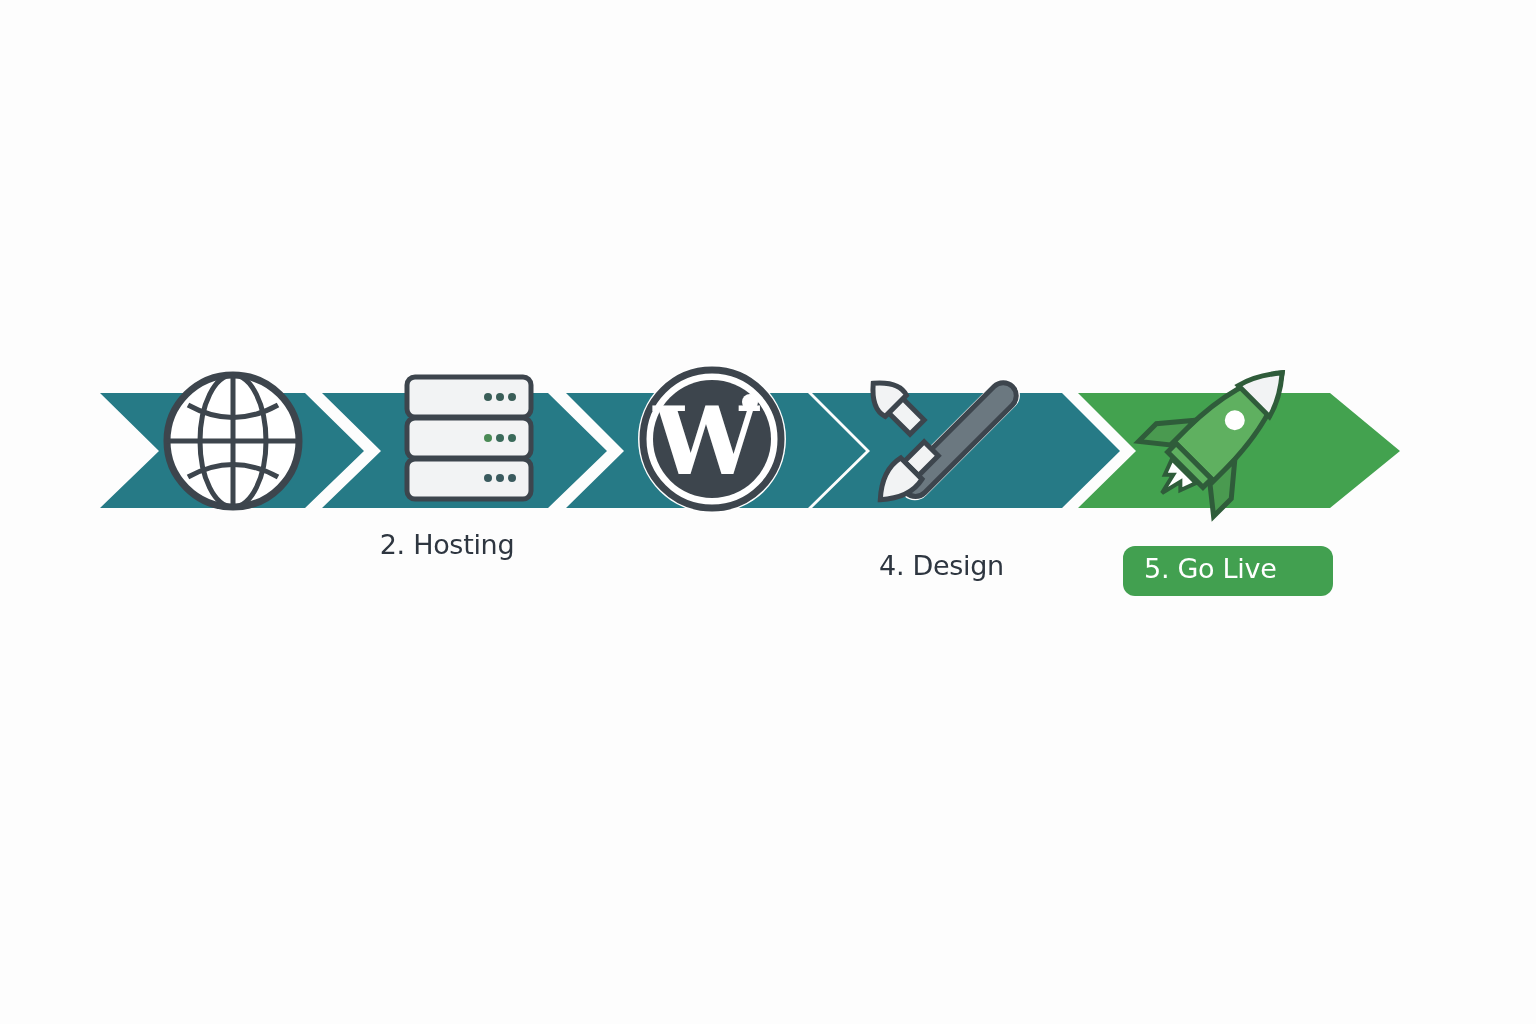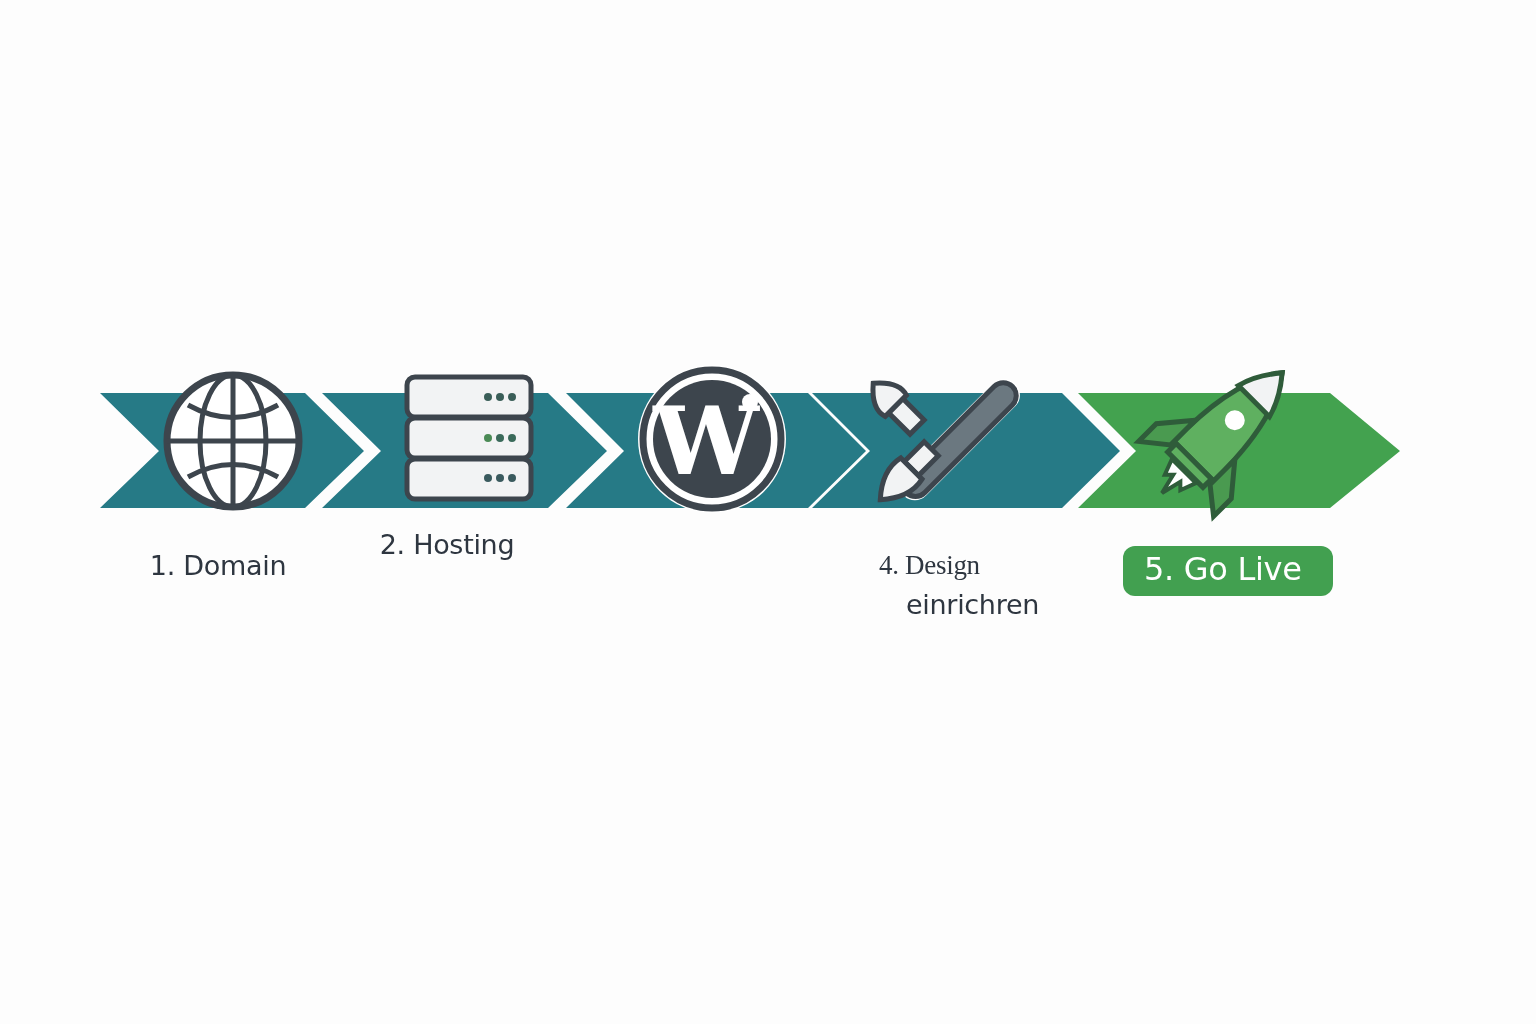--- a/index.html
+++ b/index.html
@@ -23,21 +23,21 @@
     .label span { display: block; }
     .badge {
       position: absolute;
       left: 1123px; top: 546px;
       width: 210px; height: 50px;
       background: #42a050;
       border-radius: 12px;
       box-sizing: border-box;
       padding-left: 21px;
       color: #ffffff;
-      font-size: 32px;
+      font-size: 27px;
       line-height: 46px;
       letter-spacing: -0.3px;
       white-space: nowrap;
     }
   </style>
 </head>
 <body>
 
 <svg id="diagram" viewBox="0 0 1536 1024" xmlns="http://www.w3.org/2000/svg">
 
@@ -118,26 +118,24 @@
       <path d="M 1243 440 L 1268 470 L 1268 495 L 1243 475 Z" fill="#4a9a50" stroke="#2f5c3a" stroke-width="5"></path>
 
       <rect x="1190" y="470" width="50" height="12" fill="#5fb060" stroke="#2f5c3a" stroke-width="5"></rect>
 
       <path d="M 1198 484 L 1232 484 L 1226 500 L 1220 494 L 1215 515 L 1210 494 L 1204 500 Z" fill="#ffffff" stroke="#2f5c3a" stroke-width="4"></path>
     </g>
   </g>
 </svg>
 
 <div class="label" style="left:123px; top:546px; width:190px;">
-  <span>1. Domain</span>
 </div>
 <div class="label" style="left:352px; top:525px; width:190px;">
   <span>2. Hosting</span>
 </div>
 <div class="label" style="left:618px; top:546px; width:200px; text-align:left;">
 </div>
 <div class="label" style="left:870px; top:546px; width:200px; text-align:left;">
-  <span style="padding-left:9px;font-family:Liberation Serif, serif;">4. Design</span>
-  <span style="padding-left:36px;">einrichren</span>
+  <span style="padding-left:9px;">4. Design</span>
 </div>
 <div class="badge">
   <span>5. Go Live</span>
 </div>
 
 </body></html>

